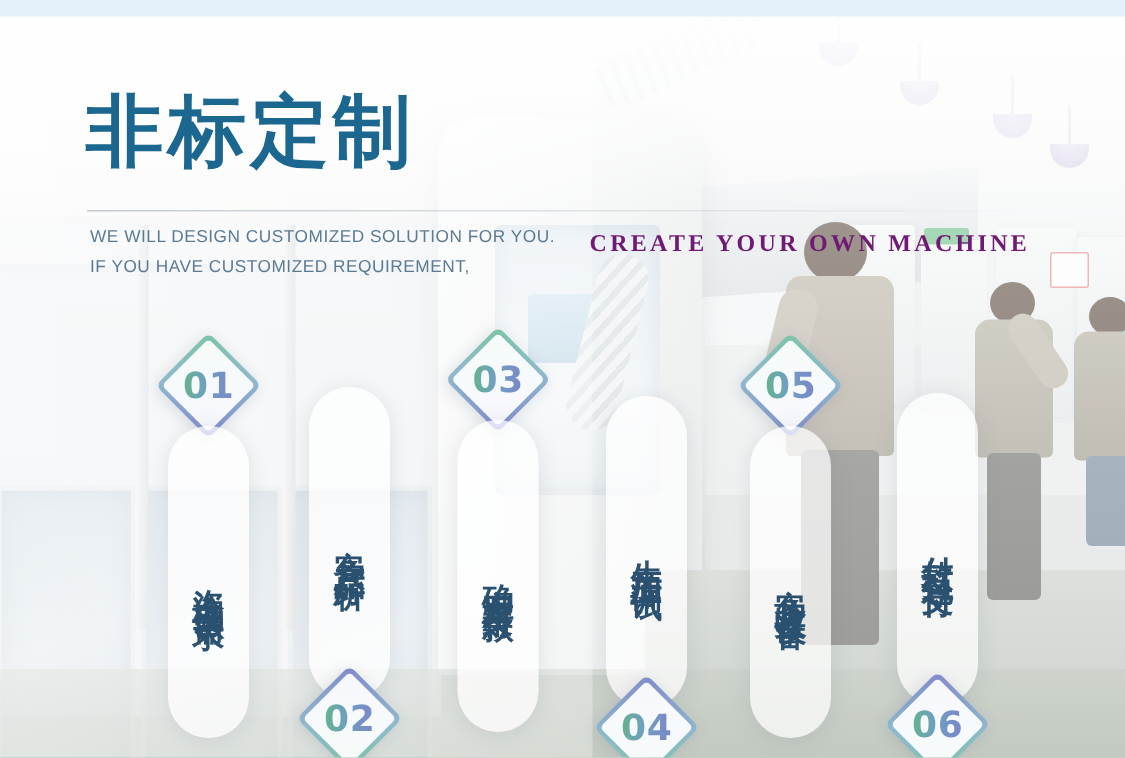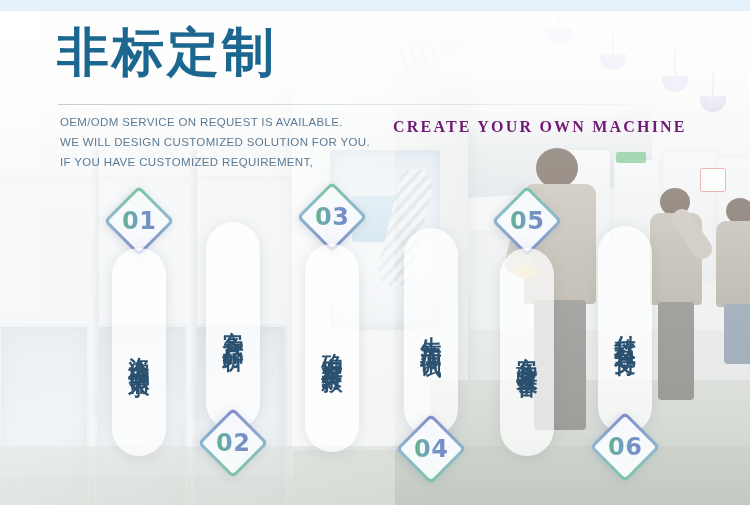--- a/index.html
+++ b/index.html
@@ -144,21 +144,21 @@
   .veil{
     position:absolute;inset:0;
     background:linear-gradient(180deg,rgba(255,255,255,.50),rgba(255,255,255,.34) 55%,rgba(255,255,255,.22));
   }
   .veil-left{
     position:absolute;left:0;top:0;width:395px;height:505px;
     background:linear-gradient(90deg,rgba(255,255,255,.52),rgba(255,255,255,.30));
   }
 
   
-  .content{position:absolute;inset:0;}
+  .content{position:absolute;inset:0;margin-top:36px;}
 
   .title{
     position:absolute;left:57px;top:26px;
     font-family:"DejaVu Sans","Liberation Sans",sans-serif;
     font-size:52px;font-weight:bold;letter-spacing:3px;
     color:#1c6790;line-height:1;
     white-space:nowrap;
   }
   .subtitle{
     position:absolute;left:60px;top:112px;width:330px;
@@ -290,21 +290,20 @@
     <div class="top-strip"></div>
   </div>
 
   <div class="content">
 
     <div class="title">非标定制</div>
 
     <div class="divider"></div>
 
     <div class="subtitle">
-      <div>OEM/ODM SERVICE ON REQUEST IS AVAILABLE.</div>
       <div>WE WILL DESIGN CUSTOMIZED SOLUTION FOR YOU.</div>
       <div>IF YOU HAVE CUSTOMIZED REQUIREMENT,</div>
     </div>
 
     <div class="eng-head">CREATE YOUR OWN MACHINE</div>
 
     <div class="steps">
 
       <div class="step" style="left:112px;">
         <div class="badge top" style="top:196px;">

